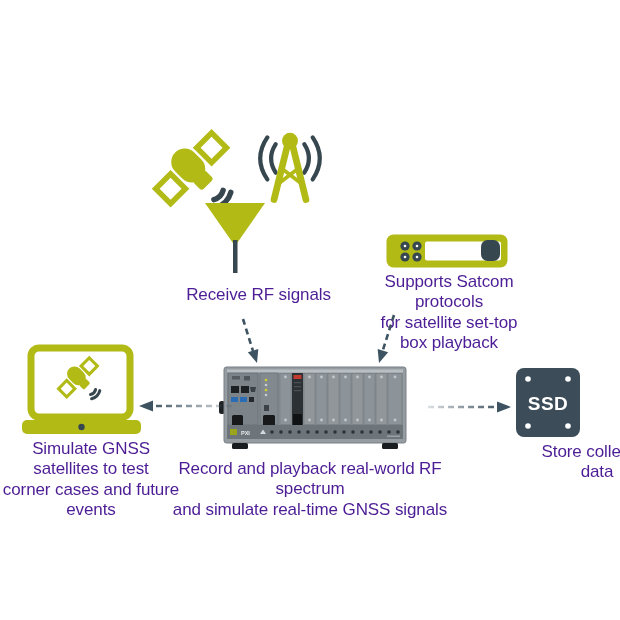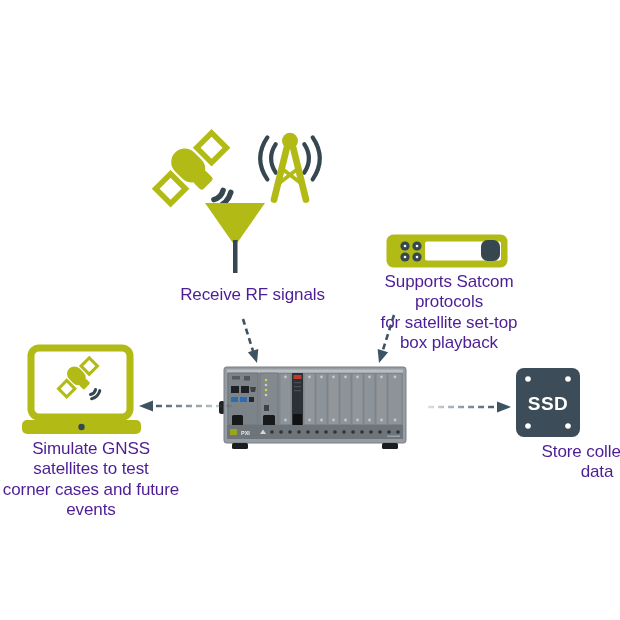--- a/index.html
+++ b/index.html
@@ -46,21 +46,21 @@
     </svg>
   </div>
 
   <div class="abs" style="left:203px;top:200px;width:64px;height:75px;">
     <svg width="64" height="75" viewBox="0 0 64 75">
       <polygon points="2,3 62,3 32,46" fill="#b2ba16"></polygon>
       <rect x="30" y="40" width="4.5" height="33" fill="#37474f"></rect>
     </svg>
   </div>
 
-  <div class="caption" style="left:170px;top:285px;width:165px;">
+  <div class="caption" style="left:176px;top:285px;width:165px;">
     <span>Receive RF signals</span>
   </div>
 
   <div class="abs" style="left:386px;top:234px;width:122px;height:34px;">
     <svg width="122" height="34" viewBox="0 0 122 34">
       <rect x="0.5" y="0.5" width="121" height="33" rx="7" fill="#b2ba16"></rect>
       <circle cx="19" cy="12" r="4.6" fill="#37474f"></circle>
         <circle cx="19" cy="12" r="1.3" fill="#ffffff"></circle>
       <circle cx="31" cy="12" r="4.6" fill="#37474f"></circle>
         <circle cx="31" cy="12" r="1.3" fill="#ffffff"></circle>
@@ -189,20 +189,24 @@
           <circle cx="170" cy="67" r="1.8"></circle>
           <circle cx="179" cy="67" r="1.8"></circle>
       </g>
       <rect x="168" y="70.5" width="13" height="1.5" fill="#9aa0a5"></rect>
 
       <rect x="13" y="78" width="16" height="6" rx="1.5" fill="#1a1d1f"></rect>
       <rect x="163" y="78" width="16" height="6" rx="1.5" fill="#1a1d1f"></rect>
     </svg>
   </div>
 
+  <div class="caption" style="left:165px;top:459px;width:290px;">
+    <div>Record and playback real-world RF spectrum</div>
+    <div>and simulate real-time GNSS signals</div>
+  </div>
 
   <div class="abs" style="left:515px;top:367px;width:66px;height:71px;">
     <svg width="66" height="71" viewBox="0 0 66 71">
       <rect x="1" y="1" width="64" height="69" rx="8" fill="#3c4c58"></rect>
       <circle cx="13" cy="12" r="2.8" fill="#ffffff"></circle>
       <circle cx="53" cy="12" r="2.8" fill="#ffffff"></circle>
       <circle cx="13" cy="59" r="2.8" fill="#ffffff"></circle>
       <circle cx="53" cy="59" r="2.8" fill="#ffffff"></circle>
       <text x="33" y="42.5" text-anchor="middle" font-size="19" font-weight="600" letter-spacing="0.5" fill="#ffffff" font-family="Liberation Sans, sans-serif">SSD</text>
     </svg>

